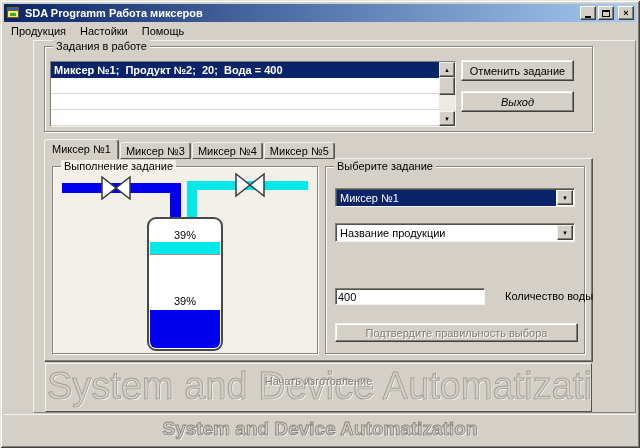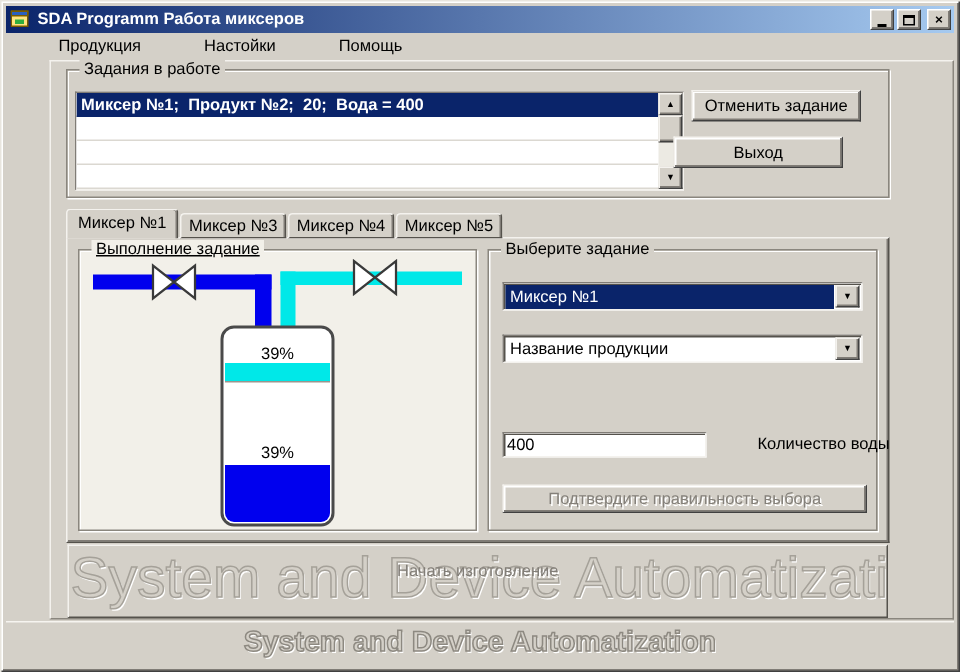--- a/index.html
+++ b/index.html
@@ -19,21 +19,21 @@
   .title-text{color:#fff;font-weight:bold;margin-left:4px;flex:1;white-space:nowrap;overflow:hidden;}
   .winbtn{width:16px;height:14px;background:#d4d0c8;border:1px solid;
     border-color:#fff #404040 #404040 #fff;box-shadow:inset -1px -1px 0 #807c76;
     margin-left:2px;display:flex;align-items:center;justify-content:center;
     font-size:9px;font-weight:bold;padding:0;cursor:default;}
   .winbtn.close{margin-left:4px;}
   .glyph-min{width:6px;height:2px;background:#000;margin-top:7px;}
   .glyph-max{width:8px;height:7px;border:1px solid #000;border-top-width:2px;}
   
   .menubar{position:absolute;left:4px;top:23px;width:632px;height:16px;display:flex;align-items:center;}
-  .menu-item{padding:1px 7px;white-space:nowrap;margin-left:28px;}
+  .menu-item{padding:1px 7px;white-space:nowrap;}
   
   .outer-panel{position:absolute;left:33px;top:40px;width:603px;height:373px;
     border:1px solid;border-color:#f4f2ee #8a867e #8a867e #f4f2ee;}
   
   .groupbox{position:absolute;border:1px solid #8a867e;
     box-shadow:inset 1px 1px 0 #fff,1px 1px 0 #fff;}
   .gb-label{position:absolute;top:-7px;left:8px;background:#d4d0c8;padding:0 3px;
     line-height:13px;white-space:nowrap;}
   
   .btn3d{background:#d4d0c8;border:1px solid;border-color:#f4f2ee #404040 #404040 #f4f2ee;
@@ -60,33 +60,33 @@
   .tabs{position:absolute;left:44px;top:139px;height:20px;display:flex;align-items:flex-end;z-index:3;}
   .tab{height:17px;line-height:16px;padding:0 5px;background:#d4d0c8;border:1px solid;
     border-color:#f4f2ee #55524c #55524c #f4f2ee;box-shadow:inset -1px 0 0 #807c76;
     border-radius:3px 3px 0 0;margin-right:1px;white-space:nowrap;cursor:default;}
   .tab.active{height:20px;line-height:19px;border-bottom:none;padding:0 7px;position:relative;z-index:4;}
   .tabpanel{position:absolute;left:44px;top:158px;width:549px;height:204px;background:#d4d0c8;
     border:1px solid;border-color:#f4f2ee #55524c #55524c #f4f2ee;
     box-shadow:inset -1px -1px 0 #807c76;z-index:2;}
   
   .gb-exec{left:52px;top:166px;width:266px;height:188px;background:#f2f0e9;}
-  .gb-exec .gb-label{background:#f2f0e9;text-decoration:underline;}
+  .gb-exec .gb-label{background:#f2f0e9;}
   .diagram-svg{position:absolute;left:0;top:0;}
   
   .gb-select{left:325px;top:166px;width:260px;height:188px;}
   .combo{position:absolute;height:19px;width:240px;left:9px;background:#fff;border:1px solid;
     border-color:#807c76 #f4f2ee #f4f2ee #807c76;box-shadow:inset 1px 1px 0 #55524c;
     display:flex;align-items:stretch;}
   .combo-val{flex:1;line-height:16px;padding:0 3px;white-space:nowrap;overflow:hidden;margin:1px 0 0 1px;}
   .combo-val.selected{background:#0a246a;color:#fff;}
   .combo-drop{width:16px;margin:1px;background:#d4d0c8;border:1px solid;
     border-color:#f4f2ee #404040 #404040 #f4f2ee;box-shadow:inset -1px -1px 0 #807c76;
     display:flex;align-items:center;justify-content:center;font-size:6px;padding:0;}
-  .water-input{position:absolute;left:9px;top:121px;width:136px;height:17px;
+  .water-input{position:absolute;left:9px;top:121px;width:150px;height:17px;
     font-family:"Liberation Sans",sans-serif;font-size:11px;padding:0 2px;outline:none;}
   .water-label{position:absolute;left:179px;top:123px;white-space:nowrap;}
   .confirm-btn{position:absolute;left:9px;top:156px;width:243px;height:19px;}
   
   .startpanel{position:absolute;left:45px;top:363px;width:547px;height:49px;background:#d4d0c8;
     border:1px solid;border-color:#f4f2ee #55524c #55524c #f4f2ee;overflow:hidden;}
   .watermark{position:absolute;left:1px;top:1px;font-size:38px;white-space:nowrap;
     color:#d4d0c8;-webkit-text-stroke:1px #a5a199;text-shadow:1px 1px 0 #fff;letter-spacing:0;}
   .start-btn{position:absolute;left:50%;top:11px;transform:translateX(-50%);
     background:transparent;border:none;font-family:"Liberation Sans",sans-serif;font-size:11px;
@@ -142,21 +142,21 @@
             <span>▲</span>
           </button>
         <div class="sb-thumb"></div>
         <div class="sb-track"></div>
         <button class="sb-btn">
             <span>▼</span>
           </button>
       </div>
     </div>
     <button class="btn3d" style="position:absolute;left:416px;top:13px;width:113px;height:21px;">Отменить задание</button>
-    <button class="btn3d" style="position:absolute;left:404px;top:44px;width:113px;height:21px;">Выход</button>
+    <button class="btn3d" style="position:absolute;left:416px;top:44px;width:113px;height:21px;font-style:italic;">Выход</button>
   </div>
 
   <div class="tabs">
     <div class="tab active">Миксер №1</div>
     <div class="tab">Миксер №3</div>
     <div class="tab">Миксер №4</div>
     <div class="tab">Миксер №5</div>
   </div>
   <div class="tabpanel"></div>
 

